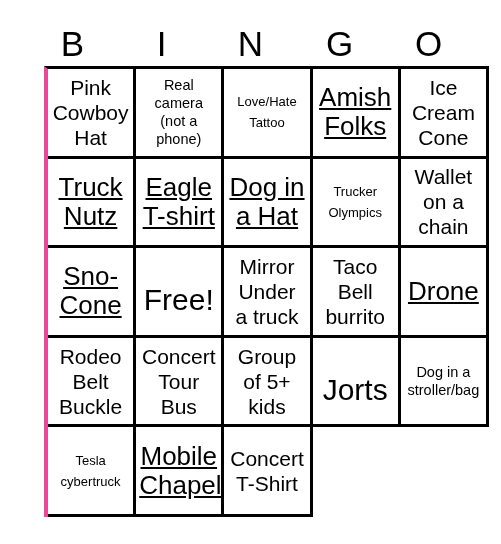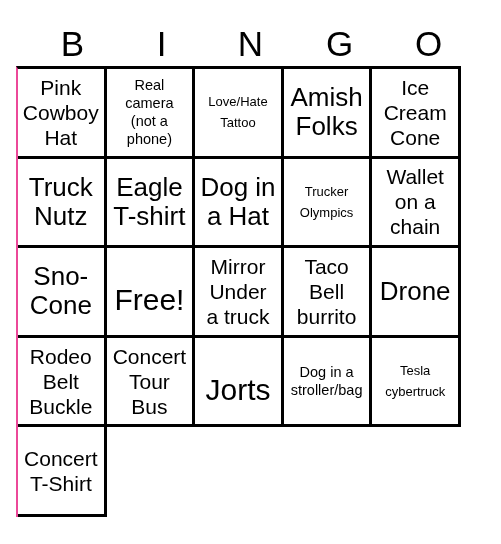--- a/index.html
+++ b/index.html
@@ -38,27 +38,27 @@
     font-size: 35px;
     line-height: 38px;
     font-weight: 400;
     letter-spacing: 0px;
     color: #000000;
   }
 
   
   .grid {
     position: absolute;
-    left: 16px;
+    left: 44px;
     top: 66px;
     width: 445px;
     height: 451px;
     box-sizing: border-box;
     border-top: 3px solid #000;
-    border-left: 2px solid #ec4899;
+    border-left: 4px solid #ec4899;
     display: grid;
     grid-template-columns: repeat(5, 1fr);
     grid-template-rows: repeat(5, 1fr);
     background: #ffffff;
   }
 
   .cell {
     box-sizing: border-box;
     border-right: 3px solid #000;
     border-bottom: 3px solid #000;
@@ -74,21 +74,21 @@
   .cell-text {
     display: block;
     width: 100%;
     text-align: center;
     color: #000000;
     white-space: pre-line;
   }
 
   
   .size-xl .cell-text { font-size: 30px; line-height: 33px; margin-top: 16px; }
-  .size-lg .cell-text { font-size: 26px; line-height: 29px; }
+  .size-lg .cell-text { font-size: 26px; line-height: 29px; text-decoration: underline; }
   .size-md .cell-text { font-size: 21px; line-height: 25px; }
   .size-sm .cell-text { font-size: 13px; line-height: 21px; }
   .size-xs .cell-text { font-size: 14.5px; line-height: 18px; }
 </style>
 </head>
 <body>
 
 <div class="card">
 
   <div class="header-row">
@@ -168,30 +168,39 @@
       <div class="cell size-md">
         <span class="cell-text">Rodeo
 Belt
 Buckle</span>
       </div>
       <div class="cell size-md">
         <span class="cell-text">Concert
 Tour
 Bus</span>
       </div>
+      <div class="cell size-md">
+        <span class="cell-text">Group
+of 5+
+kids</span>
+      </div>
       <div class="cell size-xl">
         <span class="cell-text">Jorts</span>
       </div>
       <div class="cell size-xs">
         <span class="cell-text">Dog in a
 stroller/bag</span>
       </div>
       <div class="cell size-sm">
         <span class="cell-text">Tesla
 cybertruck</span>
       </div>
+      <div class="cell size-lg">
+        <span class="cell-text">Mobile
+Chapel</span>
+      </div>
       <div class="cell size-md">
         <span class="cell-text">Concert
 T-Shirt</span>
       </div>
     </div>
 
 </div>
 
 </body></html>

